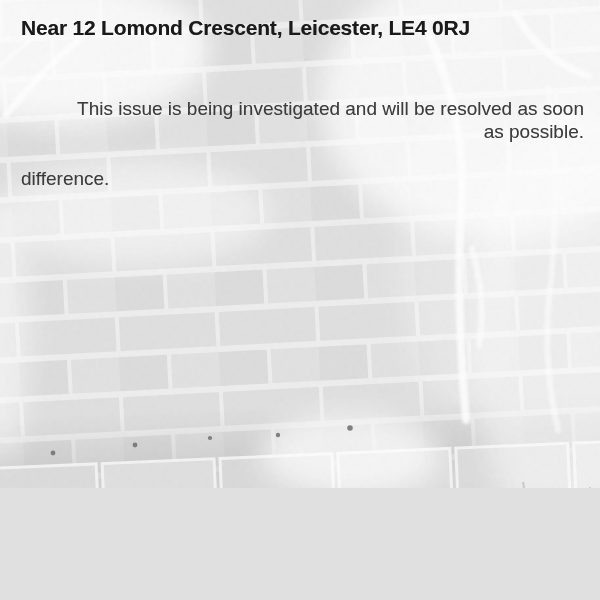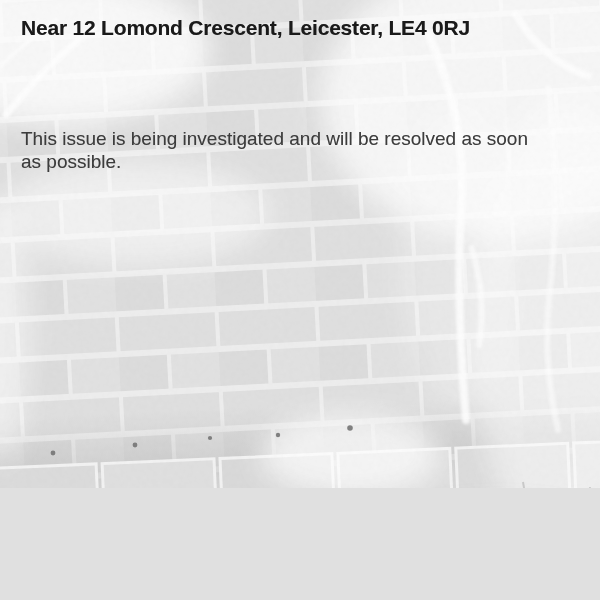--- a/index.html
+++ b/index.html
@@ -36,21 +36,21 @@
     letter-spacing: -0.2px;
     white-space: nowrap;
     text-shadow: 0 0 0.5px rgba(20,20,20,0.4);
   }
   .para {
     font-size: 19px;
     line-height: 23px;
     color: #3c3c3c;
     text-shadow: 0 0 0.5px rgba(60,60,60,0.3);
   }
-  .para.p1 { margin-top: 86px; }
+  .para.p1 { margin-top: 56px; text-align: right; }
   .para.p2 { margin-top: 24px; }
   .line { white-space: nowrap; }
 </style>
 </head>
 <body>
 
 <div class="stage">
 
   <svg class="photo" width="600" height="600" viewBox="0 0 600 600" aria-hidden="true">
     <defs>
@@ -154,16 +154,17 @@
 
   <div class="overlay">
     <div class="title">Near 12 Lomond Crescent, Leicester, LE4 0RJ</div>
 
     <div class="para p1">
       <div class="line">This issue is being investigated and will be resolved as soon</div>
       <div class="line">as possible.</div>
     </div>
 
     <div class="para p2">
+      <div class="line">difference.</div>
     </div>
   </div>
 
 </div>
 
 </body></html>

